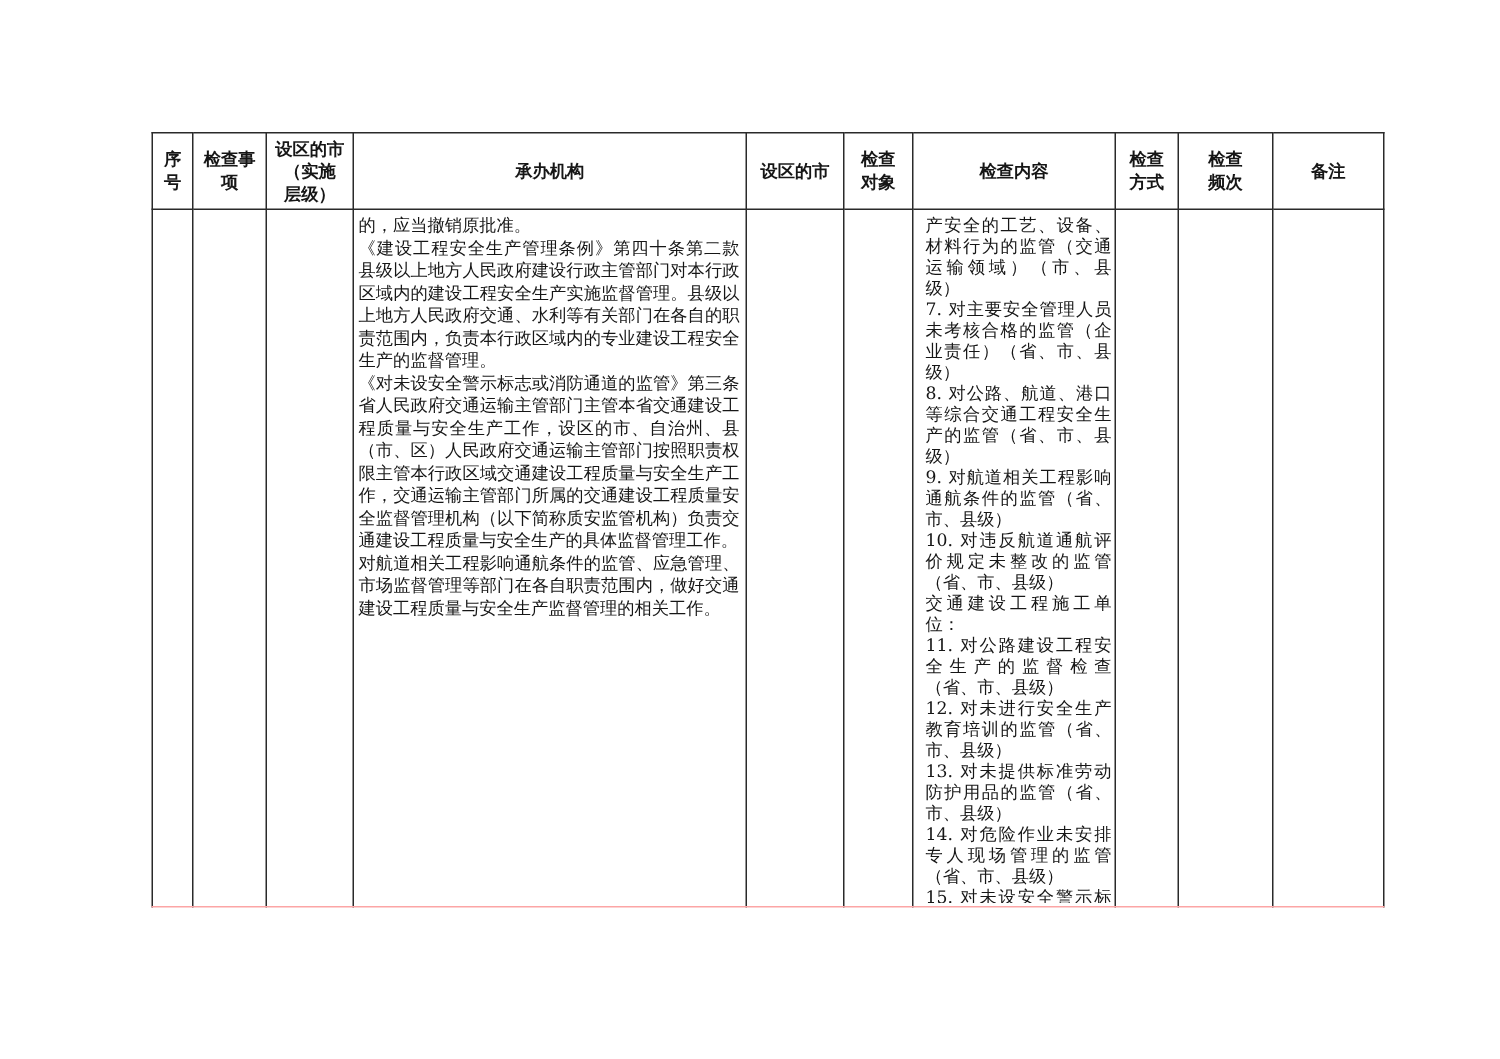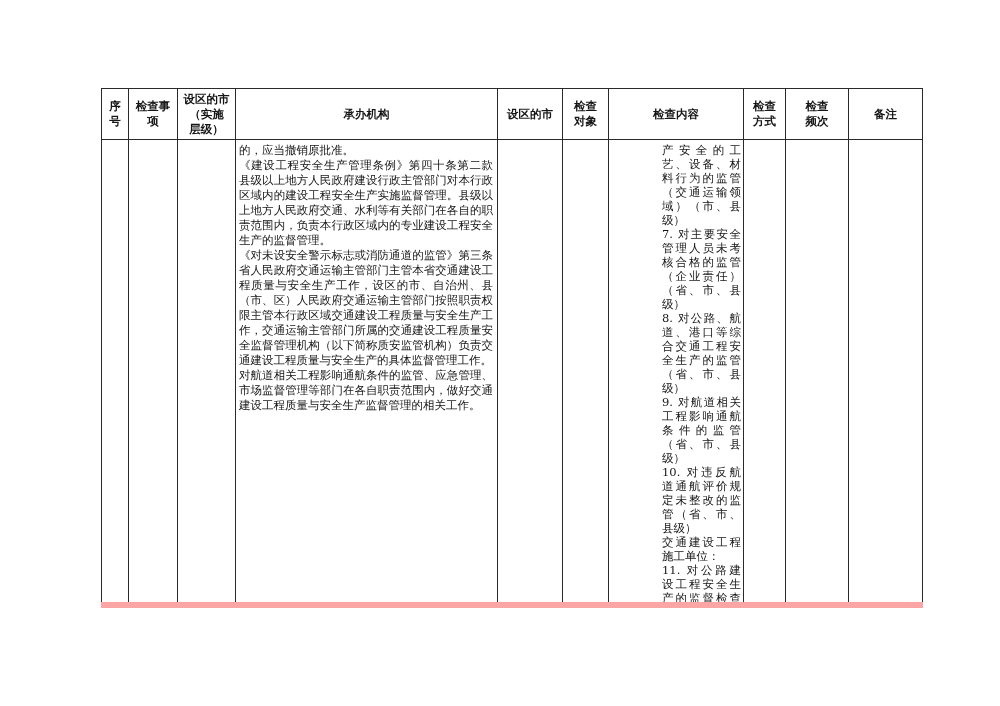--- a/index.html
+++ b/index.html
@@ -17,21 +17,21 @@
     width:821px;
     border-collapse:collapse;
     table-layout:fixed;
   }
   table.doc th, table.doc td{
     border:1px solid #2a2a2a;
     padding:0;
     font-size:11.5px;
   }
   table.doc{border:1.5px solid #222;}
-  table.doc tr.body-row td{border-bottom:6px solid #fca5a5;}
+  table.doc tr.body-row td{border-bottom:1px solid #fca5a5;}
   th{
     font-weight:bold;
     text-align:center;
     vertical-align:middle;
     line-height:15px;
     white-space:pre-line;
     height:50px;
   }
   tr.body-row{height:465px;}
   td{vertical-align:top;}
@@ -43,21 +43,20 @@
   }
   .cell-basis-inner p{margin:0;}
   .law-title{font-weight:normal;}
   .cell-content-inner{
     padding:3px 2px 0 8px;
     line-height:14px;
     text-align:justify;
     word-break:break-all;
     height:459px;
     overflow:hidden;
-    margin-left:45px;
   }
   .pre-block{white-space:pre-line;}
   .sub-heading{font-weight:normal;}
 </style>
 </head>
 <body>
 
 <div class="page">
   <table class="doc">
     <colgroup>

